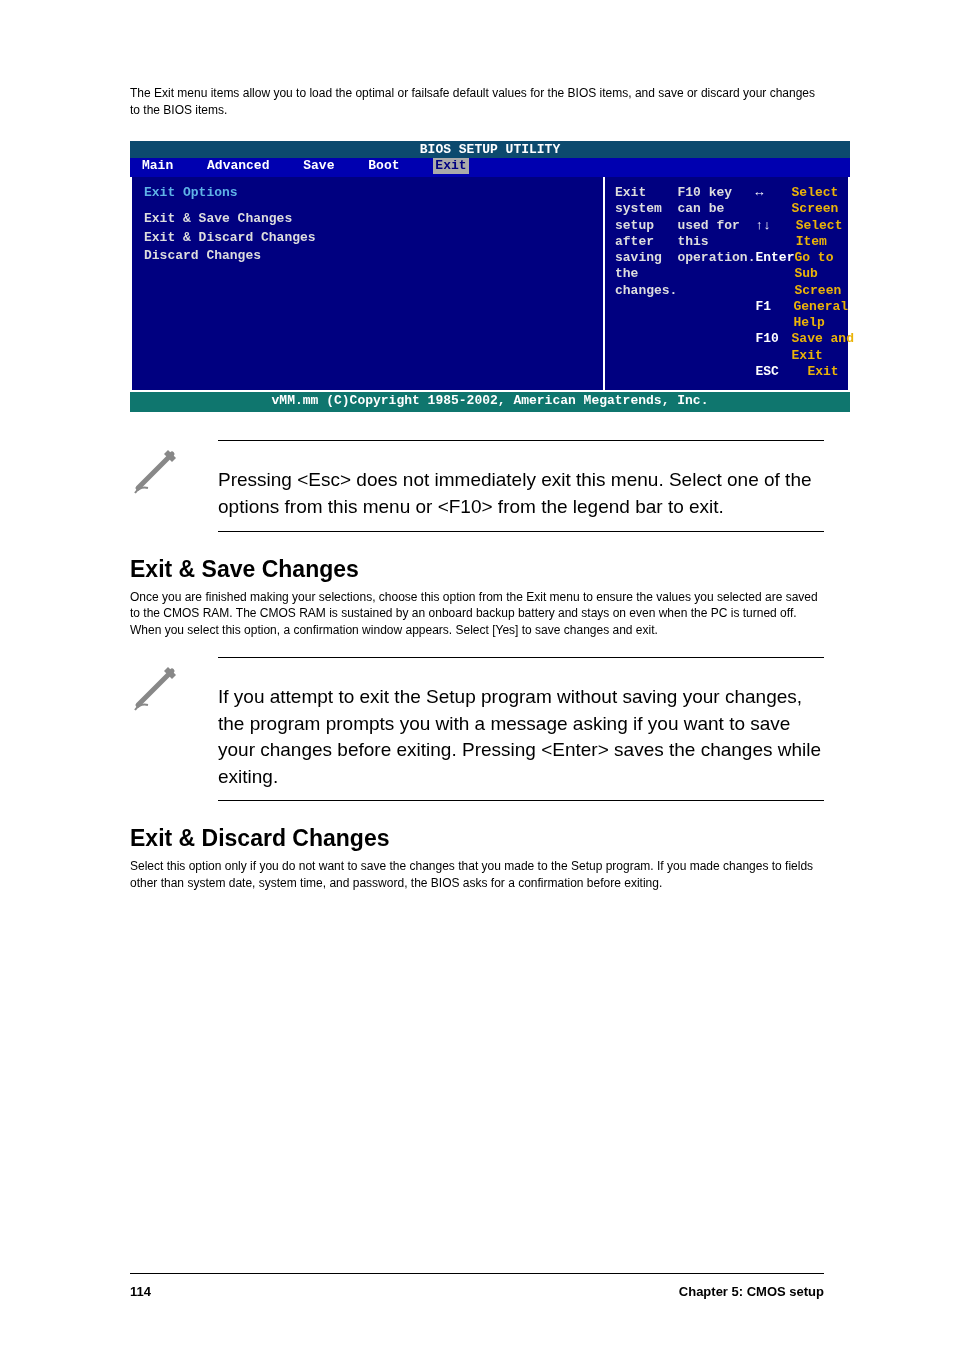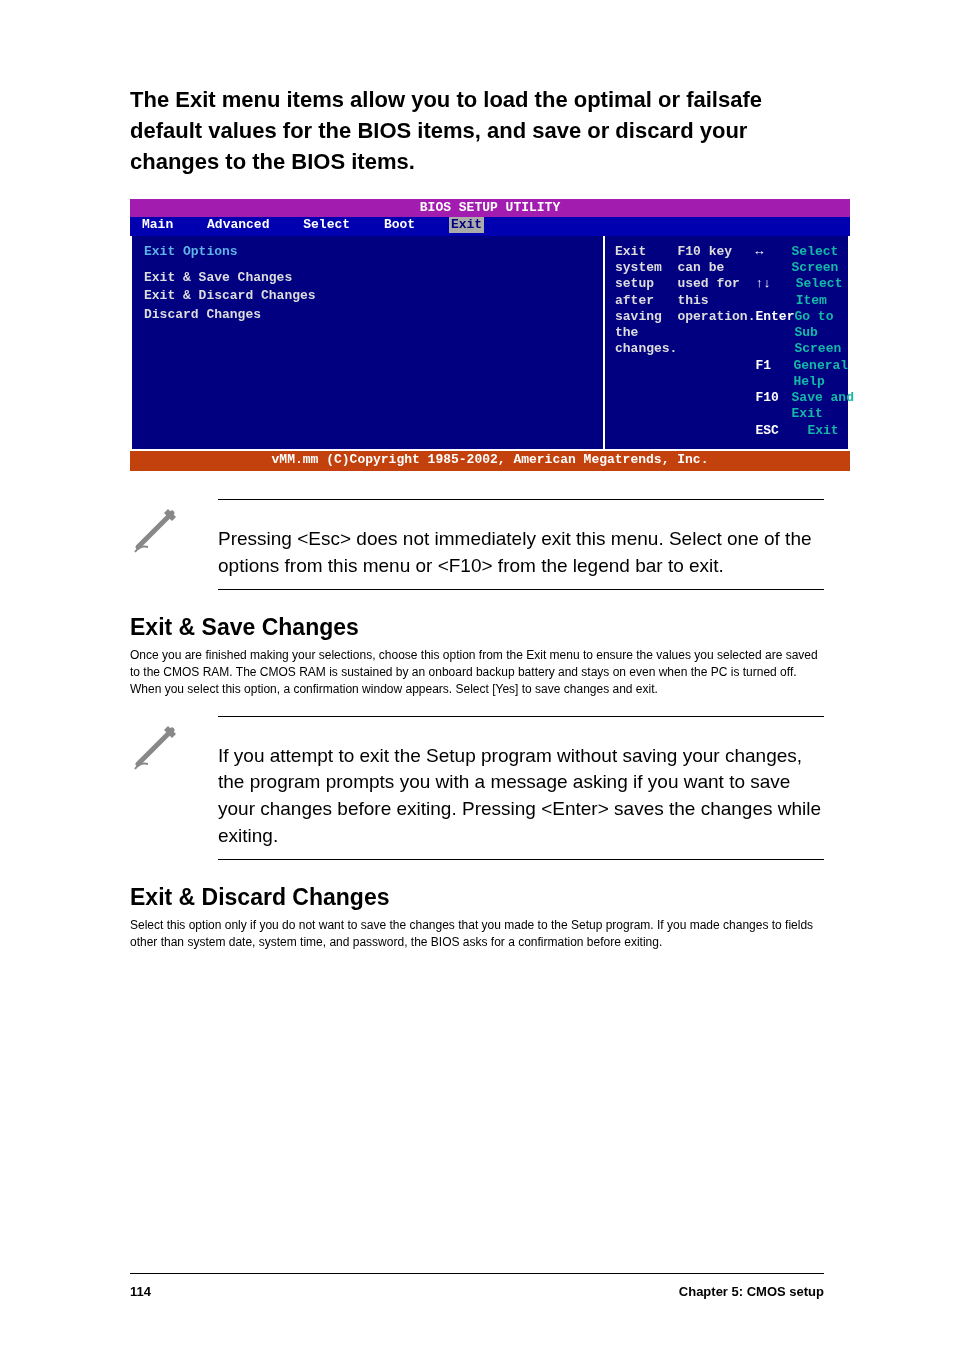--- a/index.html
+++ b/index.html
@@ -18,39 +18,38 @@
       font-family: "Arial Black", Arial, sans-serif;
       font-weight: 900;
       font-size: 40px;
       margin-bottom: 18px;
       letter-spacing: -0.5px;
     }
     .section-title .num {
       margin-right: 28px;
     }
     .intro-text {
-      font-size: 22px;
+      font-size: 12px;
       line-height: 1.4;
       margin-bottom: 22px;
-      font-weight: bold;
     }
     .bios {
       width: 720px;
       background: #000080;
       color: #ffff55;
       font-family: "Courier New", monospace;
       font-size: 13px;
       font-weight: bold;
       line-height: 1.25;
       margin-bottom: 28px;
     }
     .bios-title {
       text-align: center;
       color: #ffffff;
-      background: #a21caf;
+      background: #0c4a6e;
       padding: 1px 0 0 0;
     }
     .bios-tabs {
       background: #0000b0;
       padding: 0 12px 3px 12px;
     }
     .bios-tabs span {
       display: inline-block;
       color: #ffffff;
       margin-right: 26px;
@@ -94,24 +93,24 @@
       margin-top: auto;
     }
     .bios-keys .krow {
       display: flex;
     }
     .bios-keys .k {
       width: 52px;
       color: #ffffff;
     }
     .bios-keys .d {
-      color: #14b8a6;
+      color: #eab308;
     }
     .bios-footer {
-      background: #c2410c;
+      background: #0f766e;
       text-align: center;
       color: #ffffff;
       padding: 1px 0 3px 0;
     }
     .note-block {
       display: flex;
       gap: 28px;
       margin: 0 0 24px 0;
     }
     .note-icon {
@@ -156,21 +155,21 @@
 <div class="content">
 
 
   <p class="intro-text">The Exit menu items allow you to load the optimal or failsafe default values for the BIOS items, and save or discard your changes to the BIOS items.</p>
 
   <div class="bios">
     <div class="bios-title">BIOS SETUP UTILITY</div>
     <div class="bios-tabs">
       <span>Main</span>
       <span>Advanced</span>
-      <span>Select</span>
+      <span>Save</span>
       <span>Boot</span>
       <span class="active">Exit</span>
     </div>
     <div class="bios-body">
       <div class="bios-left">
         <div class="section-label">Exit Options</div>
         <div class="item">Exit &amp; Save Changes</div>
         <div class="item">Exit &amp; Discard Changes</div>
         <div class="item">Discard Changes</div>
         <div class="item">&nbsp;</div>

